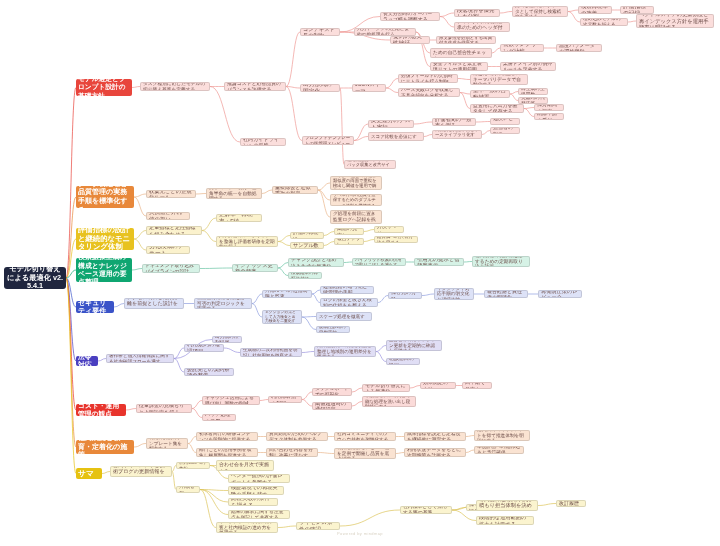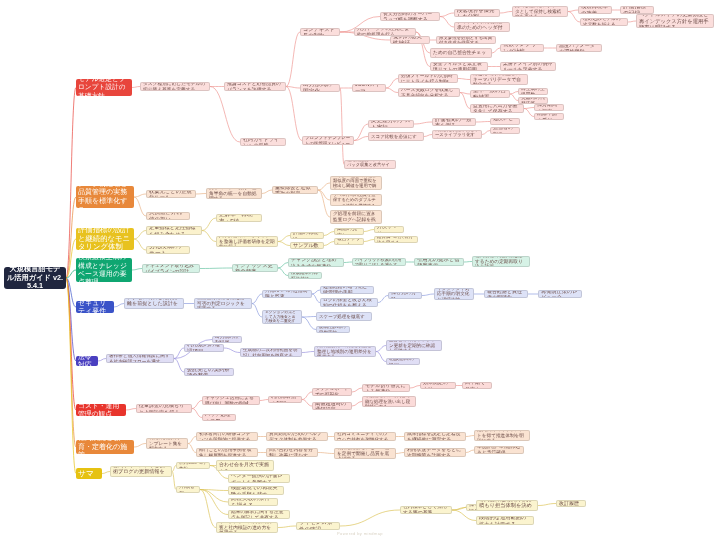--- a/index.html
+++ b/index.html
@@ -10,21 +10,21 @@
   .node{position:absolute;box-sizing:border-box;border-radius:2px;
         border:0.6px solid rgba(0,0,0,.12);
         display:flex;align-items:center;justify-content:flex-start;
         padding:1px 2px;overflow:hidden;}
   .node .t{display:block;width:100%;line-height:1.22;
            word-break:break-all;overflow:hidden;transform-origin:left center;}
   .root{background:#20263f;color:#ffffff;border:none;border-radius:3px;
         justify-content:center;text-align:center;}
   .root .t{text-align:center;font-weight:bold;}
   .lvl1{color:#ffffff;border:none;border-radius:2px;font-weight:bold;}
-  .lvl1 .t{font-weight:normal;}
+  .lvl1 .t{font-weight:bold;}
   .watermark{position:absolute;left:0;width:720px;text-align:center;
              color:#d9d2c4;letter-spacing:.4px;}
 </style>
 </head>
 <body>
 
 <div id="stage">
   <svg id="links">
       <path d="M66,278 C71,278 71,87.5 76,87.5" fill="none" stroke="#e8453c" stroke-width="0.7"></path>
       <path d="M132,87.5 C136,87.5 136,86.5 140,86.5" fill="none" stroke="#ef9a95" stroke-width="0.7"></path>
@@ -150,21 +150,21 @@
       <path d="M200,489.5 C208,489.5 208,527.5 216,527.5" fill="none" stroke="#dcc45a" stroke-width="0.7"></path>
       <path d="M278,527.5 C287,527.5 287,526 296,526" fill="none" stroke="#dcc45a" stroke-width="0.7"></path>
       <path d="M340,526 C370,526 370,510 400,510" fill="none" stroke="#dcc45a" stroke-width="0.7"></path>
       <path d="M452,510 C459,510 459,507.5 466,507.5" fill="none" stroke="#dcc45a" stroke-width="0.7"></path>
       <path d="M452,510 C464,510 464,505.5 476,505.5" fill="none" stroke="#dcc45a" stroke-width="0.7"></path>
       <path d="M452,510 C464,510 464,520.5 476,520.5" fill="none" stroke="#dcc45a" stroke-width="0.7"></path>
       <path d="M538,505.5 C547,505.5 547,503.5 556,503.5" fill="none" stroke="#dcc45a" stroke-width="0.7"></path>
     </svg>
   <div id="nodes">
       <div class="node root" style="left: 4px; top: 267px; width: 62px; height: 22px; background: rgb(32, 38, 63); color: rgb(255, 255, 255);">
-        <span class="t" style="font-size: 7.24px;">大規模言語モデル活用ガイド v2.5.4.1</span>
+        <span class="t" style="font-size: 7.24px;">モデル切り替えによる最適化 v2.5.4.1</span>
       </div>
       <div class="node lvl1" style="left: 76px; top: 79px; width: 56px; height: 17px; background: rgb(232, 69, 60); color: rgb(255, 255, 255);">
         <span class="t" style="font-size: 6.69px;">モデル選定とプロンプト設計の基礎方針</span>
       </div>
       <div class="node child" style="left: 140px; top: 82px; width: 70px; height: 9px; background: rgb(251, 222, 220); color: rgb(106, 74, 70);">
         <span class="t" style="font-size: 4.71px;">タスク種別に応じたモデルの切り替え基準を定義する</span>
       </div>
       <div class="node child" style="left: 224px; top: 82px; width: 62px; height: 9px; background: rgb(251, 222, 220); color: rgb(106, 74, 70);">
         <span class="t" style="font-size: 4.86px;">推論コストと応答品質のバランスを評価する</span>
       </div>

